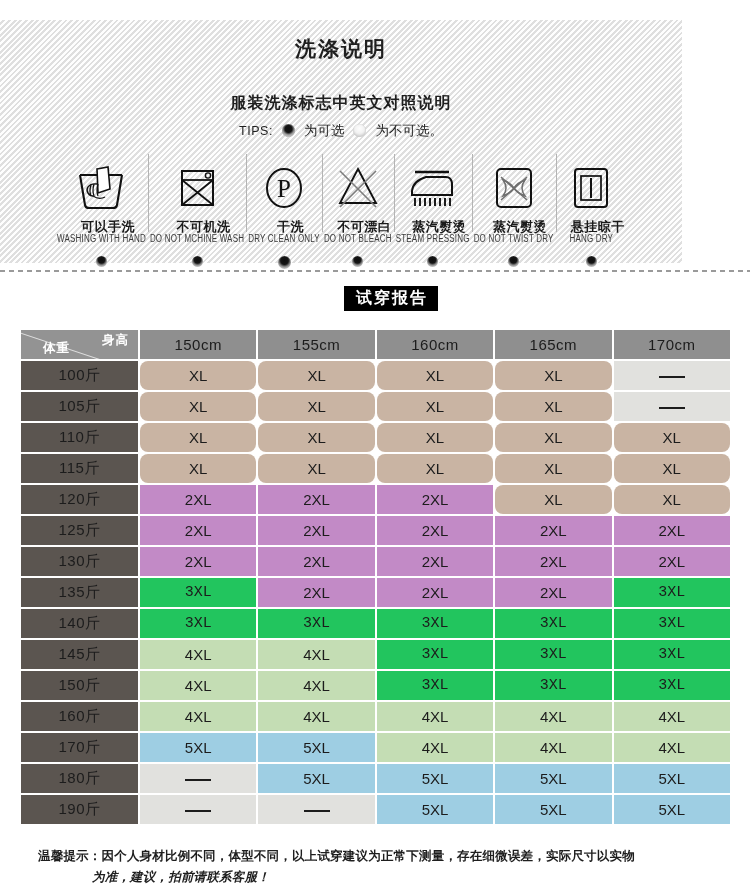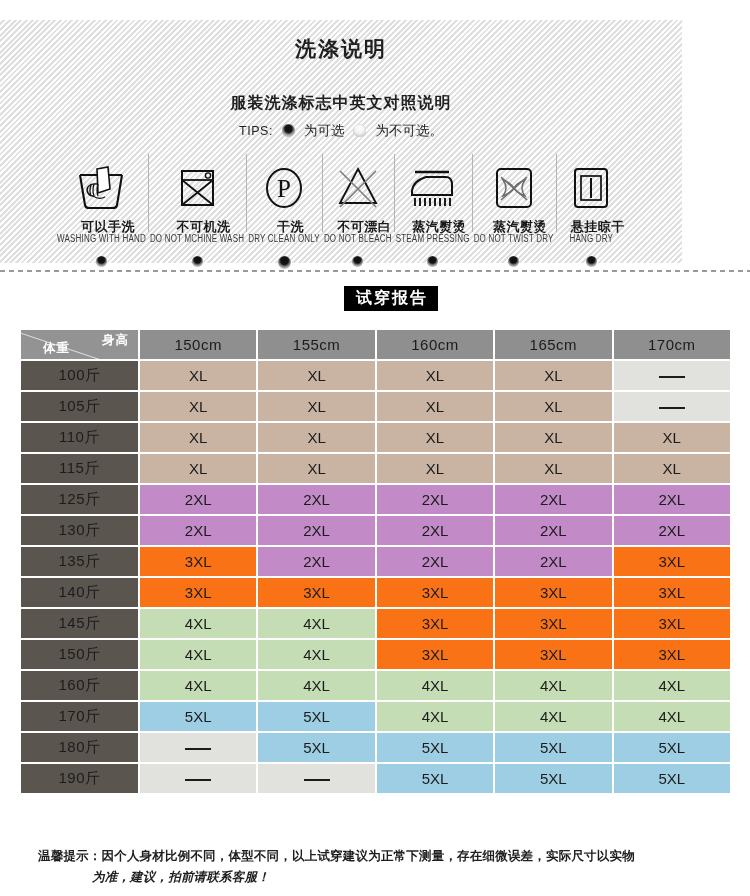--- a/index.html
+++ b/index.html
@@ -224,23 +224,23 @@
     height: 39px;
     letter-spacing: .5px;
     font-weight: normal;
   }
   td.wkey {
     background: #5b5550;
     color: #ffffff;
     font-size: 14.5px;
     letter-spacing: .5px;
   }
-  td.c-tan    { background: #c9b4a3; }
+  td.c-tan    { background: #c9b4a3; border-radius: 8px; }
   td.c-purple { background: #c28ac6; }
-  td.c-orange { background: #f97316; }
+  td.c-orange { background: #22c55e; font-family: Liberation Mono, monospace; }
   td.c-green  { background: #c4ddb4; }
   td.c-blue   { background: #9ecee3; }
   td.c-none   { background: #e1e1de; }
   td.c-none .dash {
     display: inline-block;
     width: 26px; height: 2px;
     background: #1c1c1c;
     vertical-align: middle;
   }
 
@@ -436,20 +436,28 @@
       </tr>
       <tr>
         <td class="wkey">115斤</td>
         <td class="c-tan">XL</td>
         <td class="c-tan">XL</td>
         <td class="c-tan">XL</td>
         <td class="c-tan">XL</td>
         <td class="c-tan">XL</td>
       </tr>
       <tr>
+        <td class="wkey">120斤</td>
+        <td class="c-purple">2XL</td>
+        <td class="c-purple">2XL</td>
+        <td class="c-purple">2XL</td>
+        <td class="c-tan">XL</td>
+        <td class="c-tan">XL</td>
+      </tr>
+      <tr>
         <td class="wkey">125斤</td>
         <td class="c-purple">2XL</td>
         <td class="c-purple">2XL</td>
         <td class="c-purple">2XL</td>
         <td class="c-purple">2XL</td>
         <td class="c-purple">2XL</td>
       </tr>
       <tr>
         <td class="wkey">130斤</td>
         <td class="c-purple">2XL</td>

